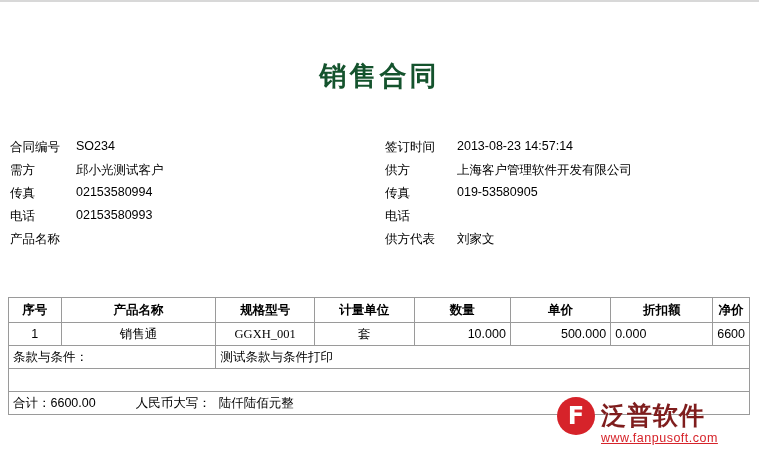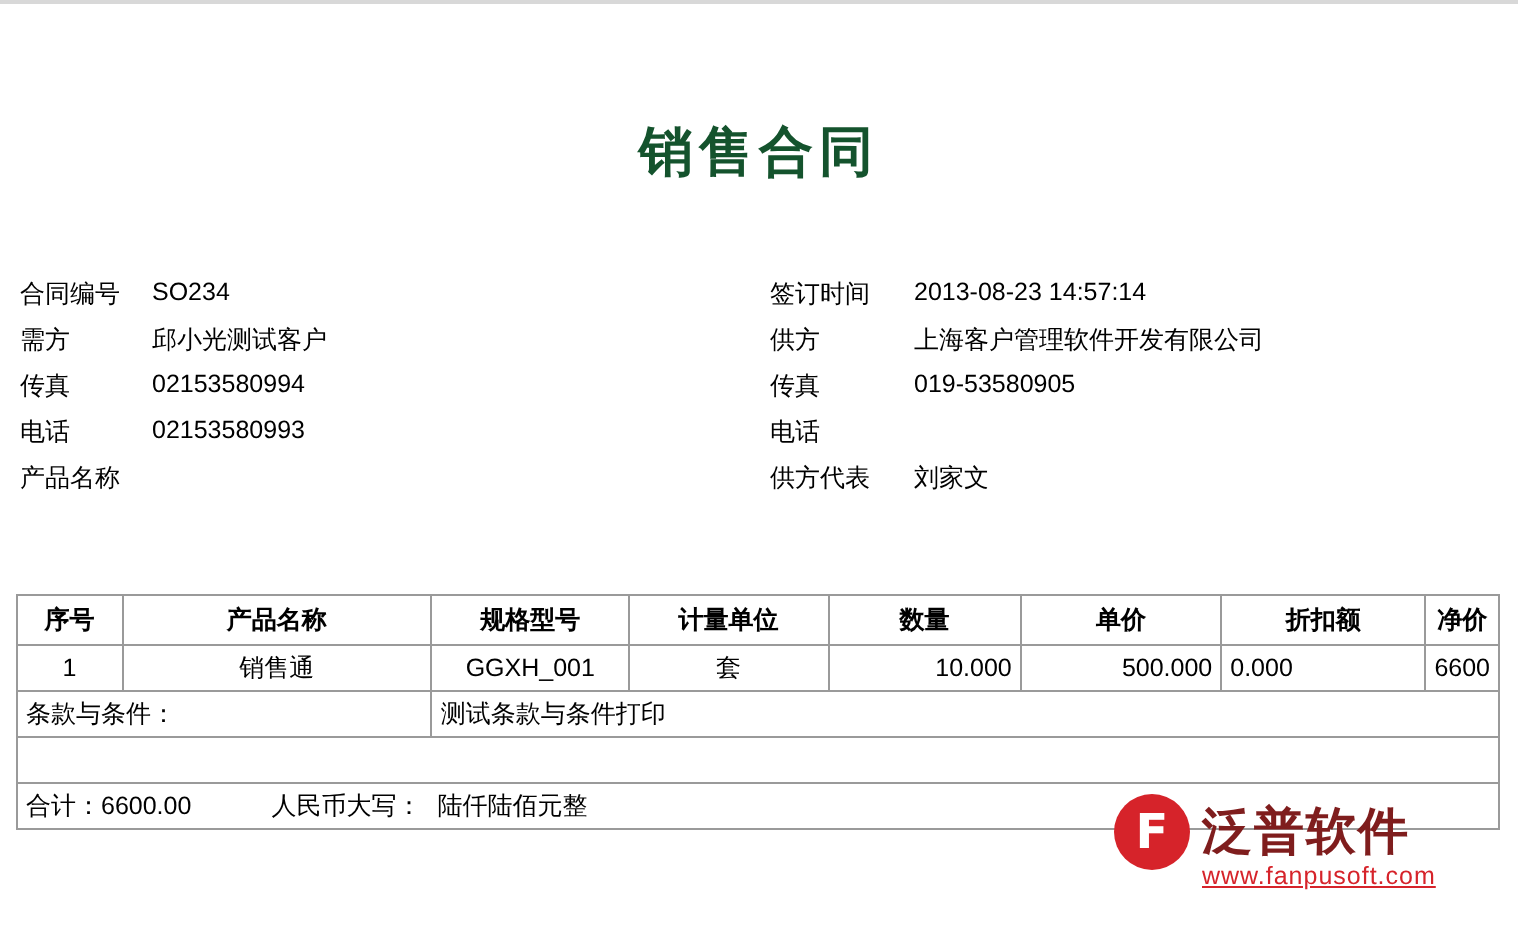--- a/index.html
+++ b/index.html
@@ -97,21 +97,21 @@
     font-weight: normal;
   }
   table.items thead th {
     text-align: center;
     font-weight: bold;
     background: #ffffff;
     height: 24px;
   }
   .c-seq   { width: 44px;  text-align: center; }
   .c-name  { width: 148px; text-align: center; }
-  .c-spec  { width: 90px;  text-align: center; }
+  .c-spec  { width: 90px;  text-align: center; font-family: Liberation Serif, serif; }
   .c-unit  { width: 92px;  text-align: center; }
   .c-qty   { width: 88px;  text-align: right; }
   .c-price { width: 92px;  text-align: right; }
   .c-disc  { width: 94px;  text-align: left; }
   .c-net   { text-align: right; margin-left: 43px; }
 
   .terms-label {
     width: 80px;
     text-align: left;
     padding-left: 4px;

